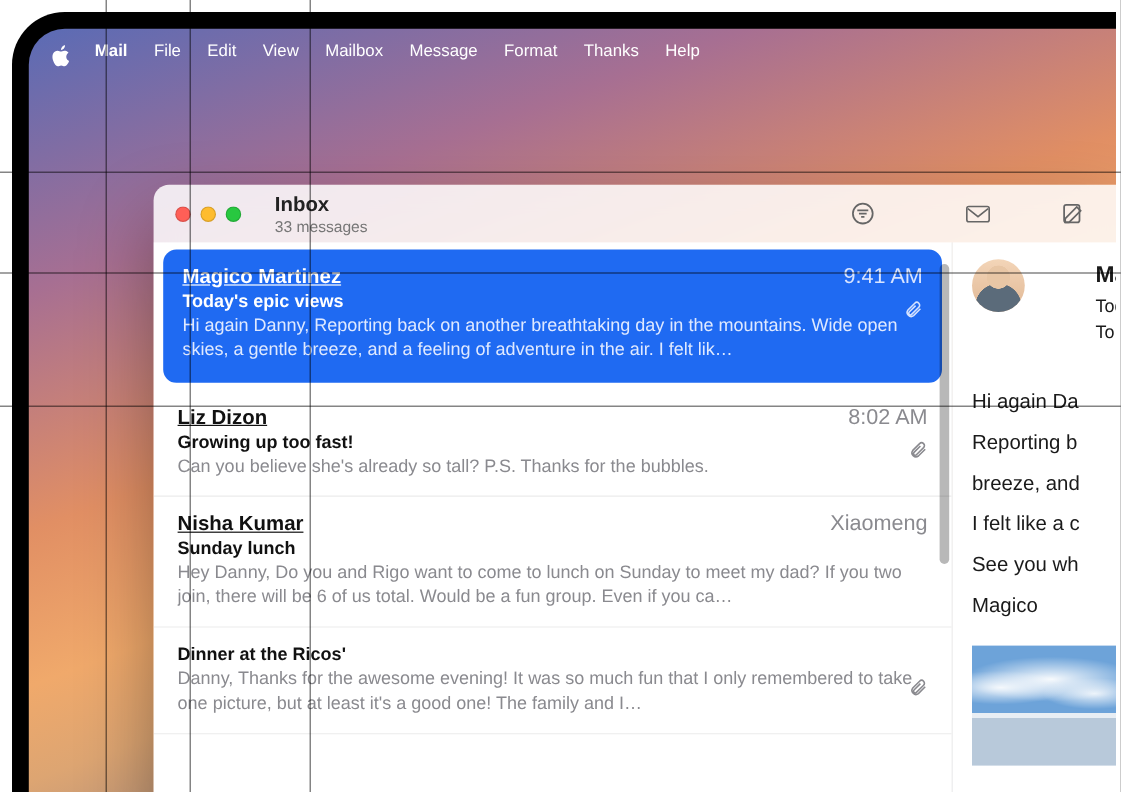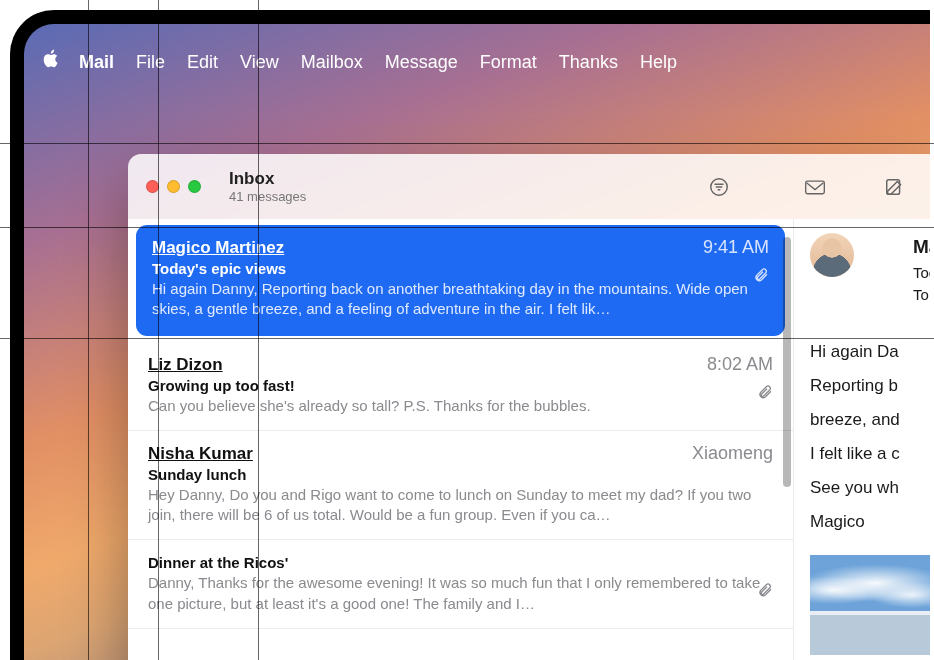--- a/index.html
+++ b/index.html
@@ -3,28 +3,28 @@
   <meta charset="utf-8">
   <style>
     * { margin:0; padding:0; box-sizing:border-box; font-family: -apple-system, "Helvetica Neue", Arial, sans-serif; -webkit-font-smoothing:antialiased; }
     body { width:934px; height:660px; overflow:hidden; background:#fff; position:relative; }
 
     
     .device { position:absolute; top:10px; left:10px; right:4px; bottom:-30px; border-radius:44px 0 0 0; background:#000; padding:14px 0 0 14px; overflow:hidden; }
     .screen { position:absolute; top:14px; left:14px; right:0; bottom:0; border-radius:30px 0 0 0; overflow:hidden; background:linear-gradient(160deg,#5a6bb5 0%,#a76f92 22%,#e18f64 42%,#f0a96b 55%,#dda572 63%,#3b5795 100%); }
 
     
-    .menubar { position:absolute; top:0; left:0; right:0; height:30px; display:flex; align-items:flex-start; gap:0; padding:0 18px; color:#fff; font-size:18px; font-weight:600;margin-top:24px; }
+    .menubar { position:absolute; top:0; left:0; right:0; height:30px; display:flex; align-items:flex-end; gap:0; padding:0 18px; color:#fff; font-size:14px; font-weight:600; }
     .menubar .apple { width:18px; height:18px; margin-right:8px; }
     .menubar .app  { font-weight:800; padding:4px 11px; }
     .menubar .mi   { font-weight:500; padding:4px 11px; cursor:default; }
 
     
     .mailwin { position:absolute; top:130px; left:104px; right:0; bottom:0; background:rgba(255,255,255,.85); backdrop-filter:blur(10px); border-radius:13px 0 0 0; box-shadow:0 30px 60px rgba(0,0,0,.35); display:flex; flex-direction:column; overflow:hidden; }
-    .titlebar { height:65px; display:flex; align-items:center; padding:0 18px; gap:14px; }
+    .titlebar { height:48px; display:flex; align-items:center; padding:0 18px; gap:14px; }
     .traffic { display:flex; gap:8px; align-items:center; }
     .dot { width:13px; height:13px; border-radius:50%; border:0.5px solid rgba(0,0,0,.15); }
     .dot.r{background:#ff5f57;} .dot.y{background:#febc2e;} .dot.g{background:#28c840;}
     .titleblock { margin-left:14px; color:#444; }
     .titleblock .t1{ font-size:17px; font-weight:700; color:#222; }
     .titleblock .t2{ font-size:13px; color:#777; }
     .tb-spacer{ flex:1; }
     .tb-btn { width:34px; height:28px; border-radius:6px; display:flex; align-items:center; justify-content:center; color:#555; }
     .tb-btn svg{ width:22px; height:22px; stroke:#666; fill:none; stroke-width:1.6; }
 
@@ -87,21 +87,21 @@
 
     <div class="mailwin">
       <div class="titlebar">
         <div class="traffic">
           <span class="dot r"></span>
           <span class="dot y"></span>
           <span class="dot g"></span>
         </div>
         <div class="titleblock">
           <div class="t1">Inbox</div>
-          <div class="t2">41 messages</div>
+          <div class="t2">33 messages</div>
         </div>
         <div class="tb-spacer"></div>
         <div class="tb-btn">
           <svg viewBox="0 0 24 24">
               <circle cx="12" cy="12" r="9"></circle>
               <path d="M7 9h10M8.5 12h7M10.5 15h3"></path>
             </svg>
         </div>
         <div style="width:34px"></div>
         <div class="tb-btn">

